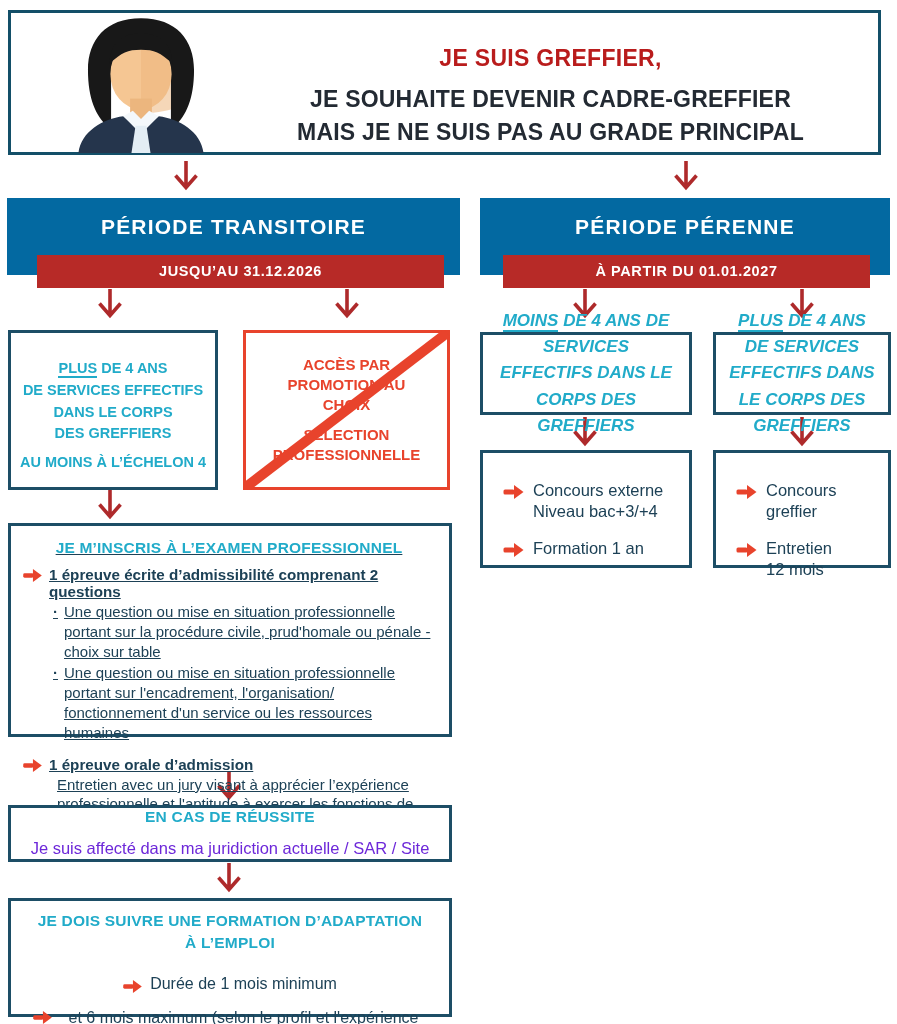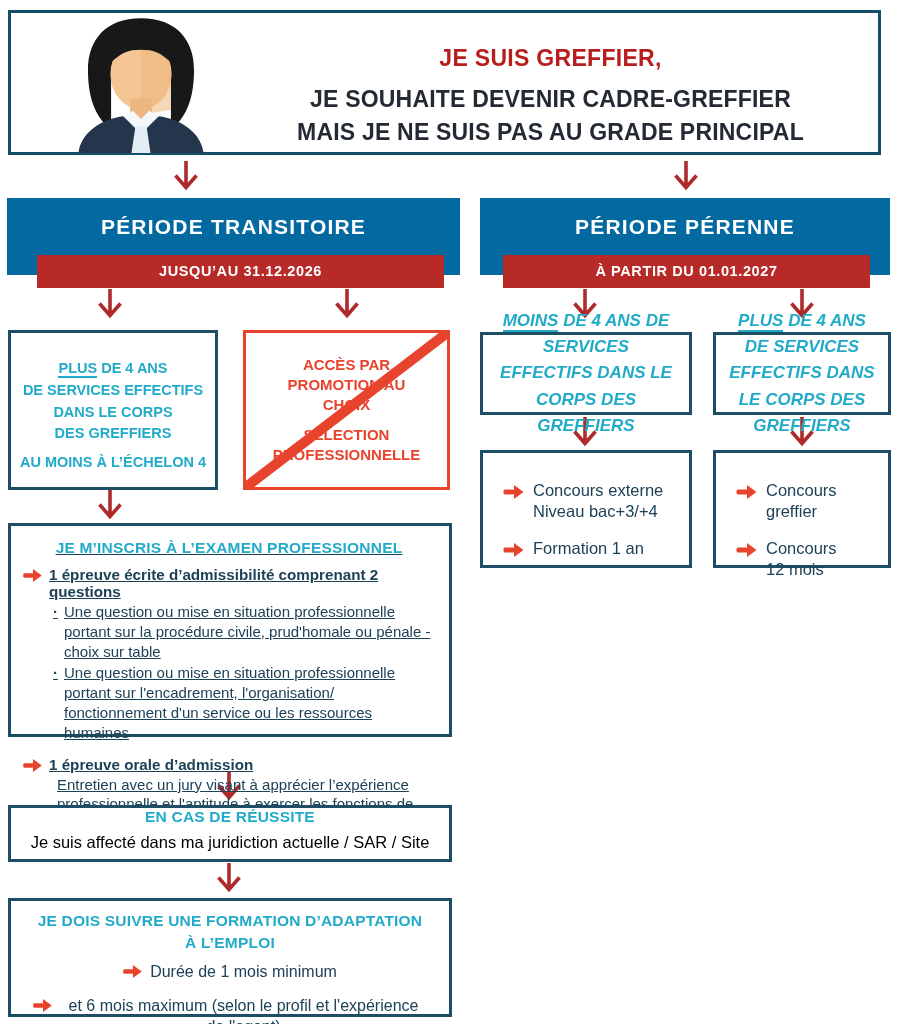--- a/index.html
+++ b/index.html
@@ -58,27 +58,27 @@
   .exam-item .bullet{flex:0 0 auto;margin-top:3px;}
   .exam-item-heading{font-weight:bold;font-size:15.2px;}
   .sub-bullets{margin:2px 0 0 30px;}
   .sub-bullet{display:flex;gap:6px;line-height:1.32;margin-top:2px;}
   .sub-bullet .dot{flex:0 0 auto;font-weight:bold;}
   .oral-block{margin-top:13px;}
   .oral-text{margin:2px 0 0 34px;line-height:1.32;}
 
   .success-box{left:8px;top:805px;width:444px;height:57px;text-align:center;}
   .success-title{color:#21abc9;font-weight:bold;font-size:15.5px;letter-spacing:.2px;}
-  .success-text{color:#000000;font-size:16.5px;margin-top:7px;}
+  .success-text{color:#6d28d9;font-size:16.5px;margin-top:13px;}
 
   .training-box{left:8px;top:898px;width:444px;height:119px;text-align:center;padding:9px 22px 0 22px;}
   .training-title{color:#21abc9;font-weight:bold;font-size:15.5px;line-height:1.4;letter-spacing:.2px;}
   .training-item{display:flex;justify-content:center;gap:8px;color:#1d4156;font-size:16px;line-height:1.3;}
   .training-item .bullet{flex:0 0 auto;margin-top:3px;}
-  .ti-1{margin-top:9px;} .ti-2{margin-top:13px;}
+  .ti-1{margin-top:21px;align-items:center;} .ti-2{margin-top:13px;}
 
   
   .cond-box{text-align:center;color:#21abc9;font-weight:bold;font-size:17px;line-height:1.55;
             display:flex;align-items:center;justify-content:center;padding:0 13px;font-style:italic;}
   .less-box{left:480px;top:332px;width:212px;height:83px;}
   .more-box{left:713px;top:332px;width:178px;height:83px;}
 
   .result-box{color:#1d4156;font-size:16.5px;padding:27px 0 0 20px;}
   .external-box{left:480px;top:450px;width:212px;height:118px;}
   .internal-box{left:713px;top:450px;width:178px;height:118px;}
@@ -280,19 +280,19 @@
           <path d="M10.5 0 L20 7 L10.5 14 Z" fill="#e8432c"></path>
         </svg>
       <span>Concours greffier</span>
     </div>
     <div class="result-item">
       <svg class="bullet" width="21" height="14" viewBox="0 0 20 14">
           <rect x="0" y="4.6" width="11" height="4.8" rx="1.5" fill="#e8432c"></rect>
           <path d="M10.5 0 L20 7 L10.5 14 Z" fill="#e8432c"></path>
         </svg>
       <span>
-        <span>Concours</span><br>
+        <span>Entretien</span><br>
         <span>12 mois</span>
       </span>
     </div>
   </div>
 
 </div>
 
 </body></html>

